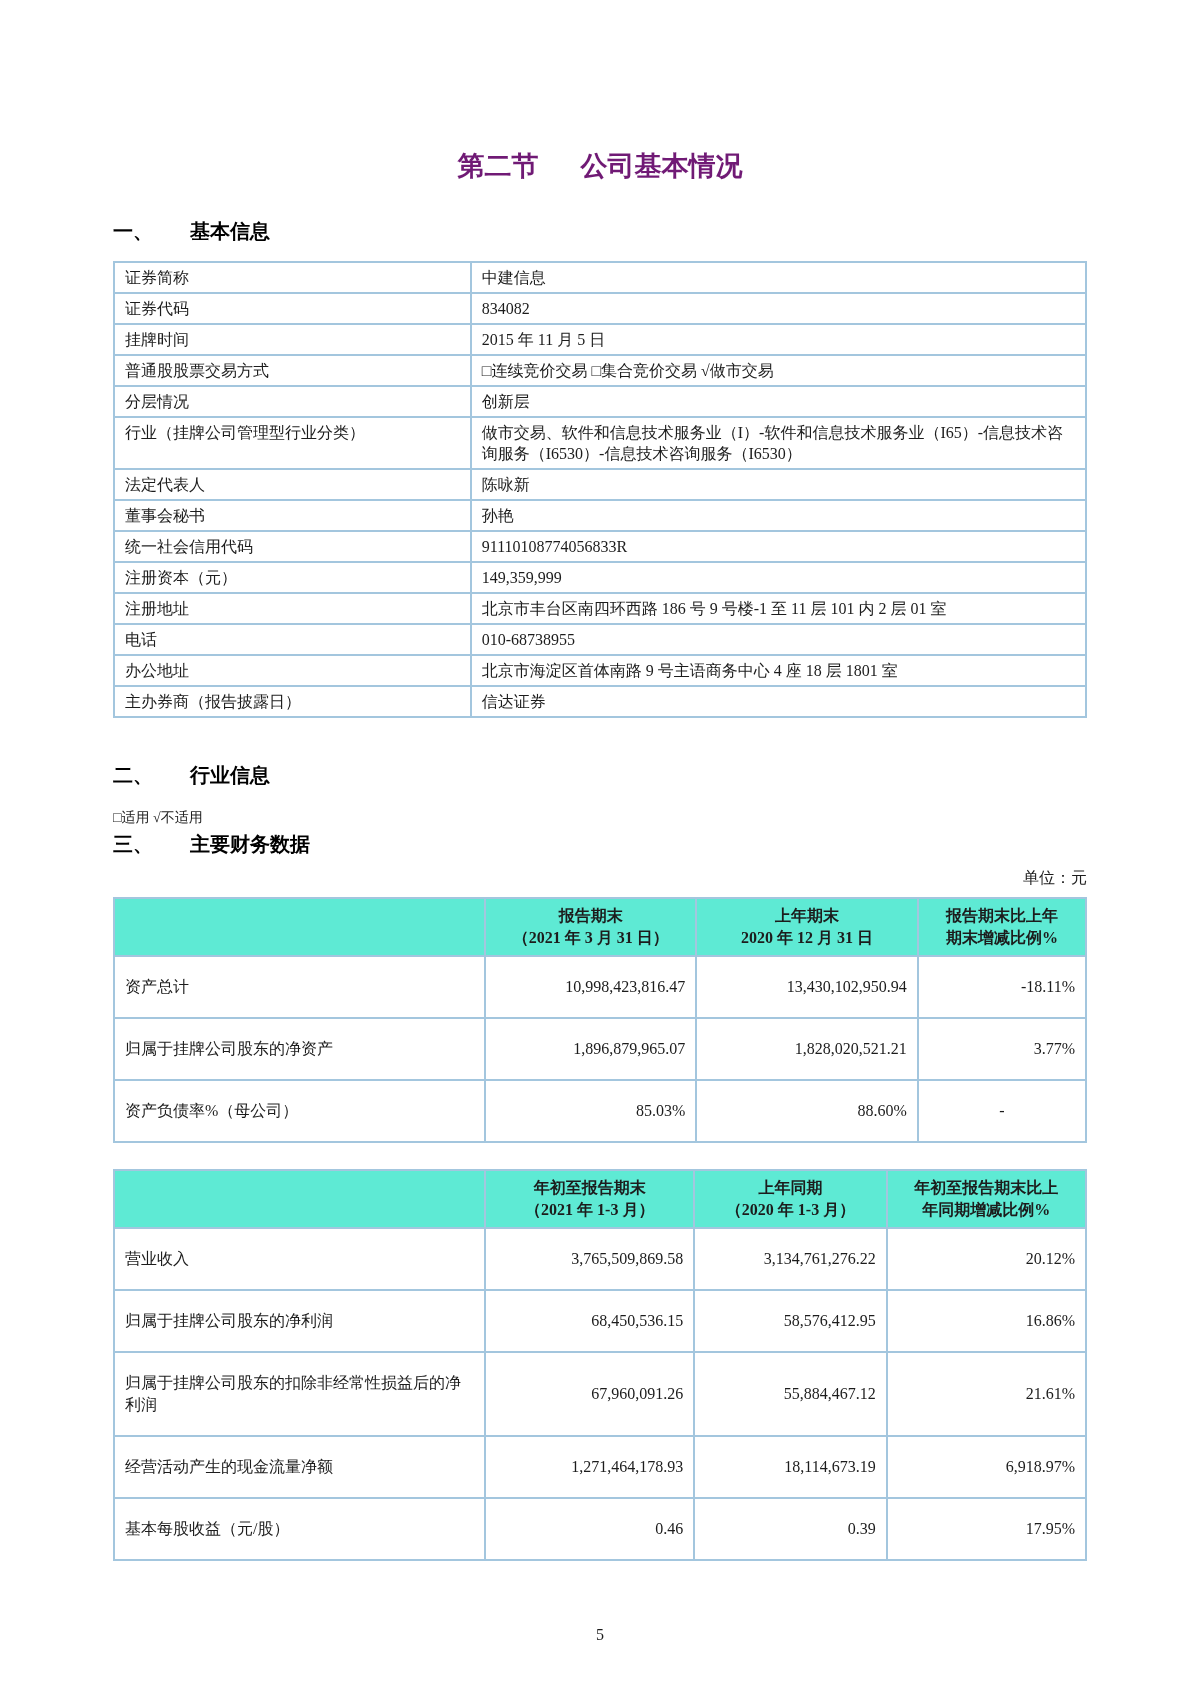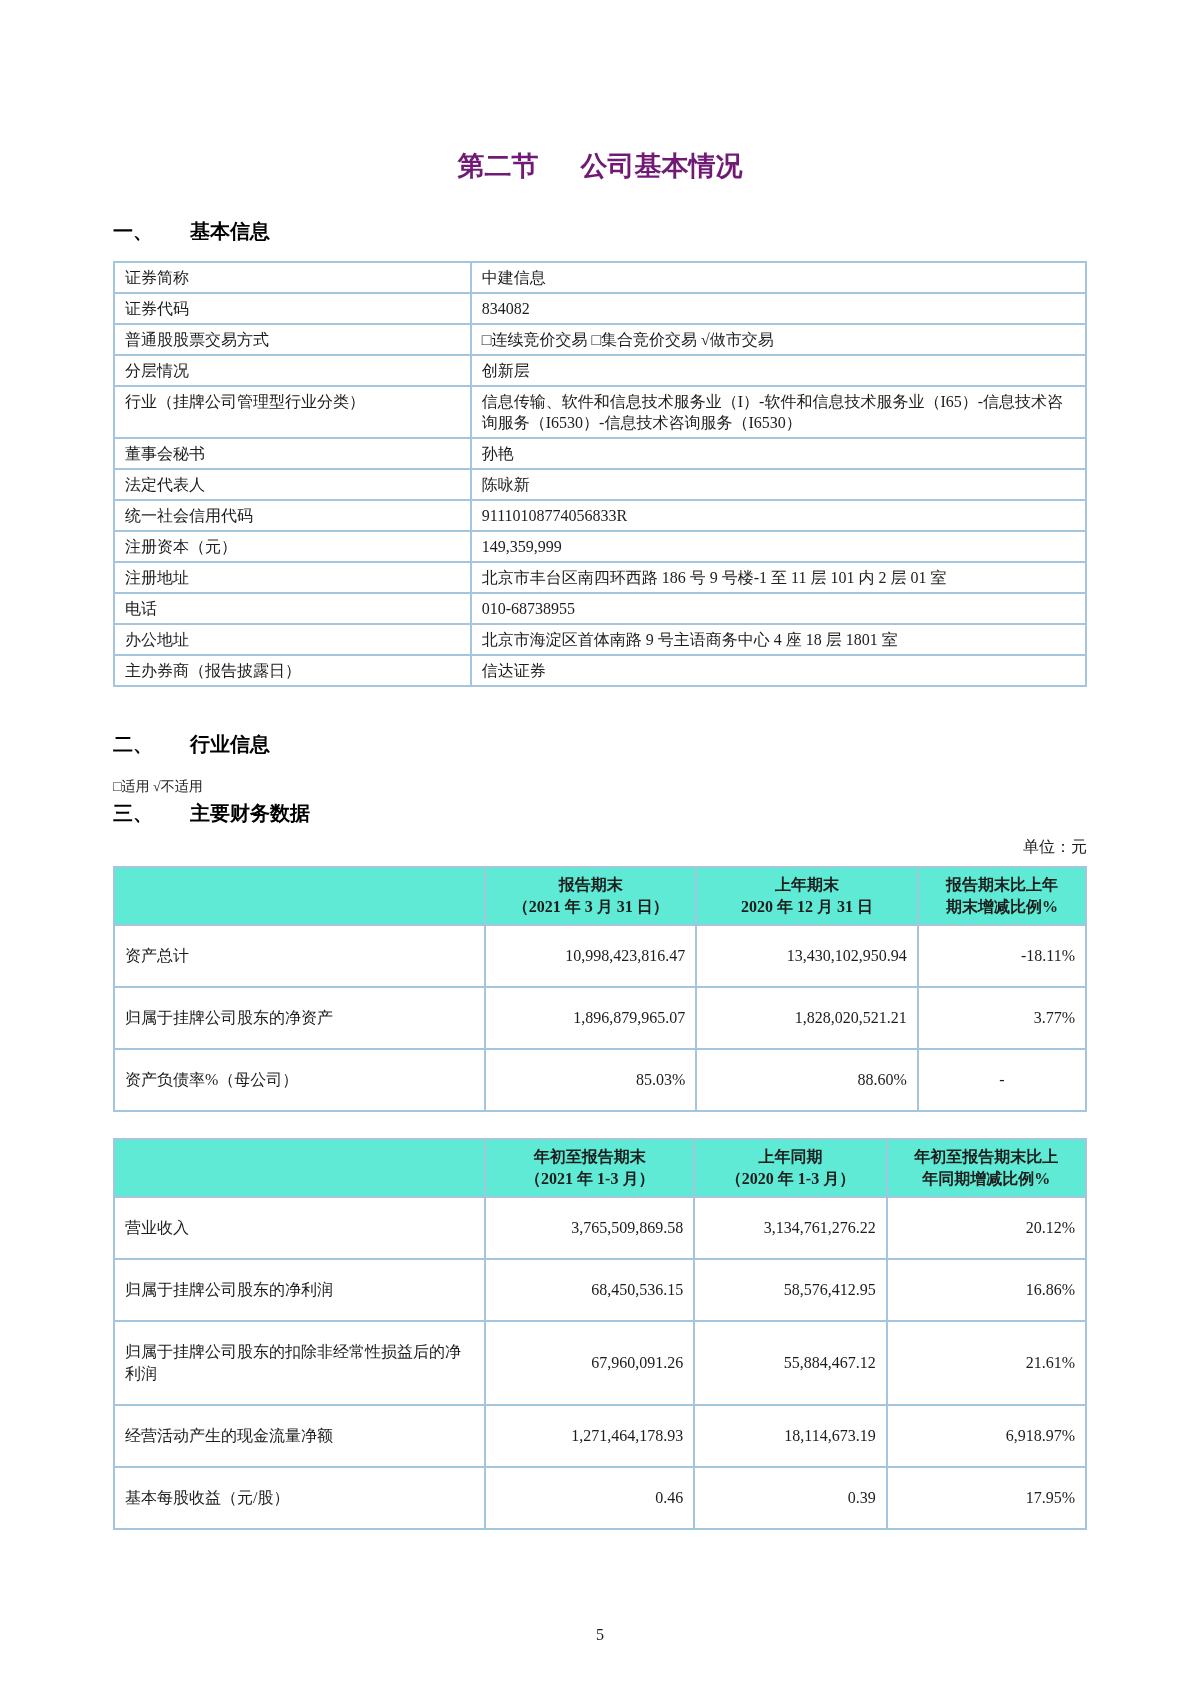--- a/index.html
+++ b/index.html
@@ -96,38 +96,42 @@
     <tbody>
       <tr>
           <td class="lbl">证券简称</td>
           <td class="lbl">中建信息</td>
         </tr>
       <tr>
           <td class="lbl">证券代码</td>
           <td class="lbl">834082</td>
         </tr>
       <tr>
+          <td class="lbl">挂牌时间</td>
+          <td class="lbl">2015 年 11 月 5 日</td>
+        </tr>
+      <tr>
           <td class="lbl">普通股股票交易方式</td>
           <td class="lbl">□连续竞价交易  □集合竞价交易  √做市交易</td>
         </tr>
       <tr>
           <td class="lbl">分层情况</td>
           <td class="lbl">创新层</td>
         </tr>
       <tr>
           <td class="lbl">行业（挂牌公司管理型行业分类）</td>
-          <td class="lbl">信息传输、软件和信息技术服务业（I）-软件和信息技术服务业（I65）-信息技术咨询服务（I6530）-信息技术咨询服务（I6530）</td>
+          <td class="lbl">做市交易、软件和信息技术服务业（I）-软件和信息技术服务业（I65）-信息技术咨询服务（I6530）-信息技术咨询服务（I6530）</td>
+        </tr>
+      <tr>
+          <td class="lbl">法定代表人</td>
+          <td class="lbl">陈咏新</td>
         </tr>
       <tr>
           <td class="lbl">董事会秘书</td>
           <td class="lbl">孙艳</td>
-        </tr>
-      <tr>
-          <td class="lbl">法定代表人</td>
-          <td class="lbl">陈咏新</td>
         </tr>
       <tr>
           <td class="lbl">统一社会信用代码</td>
           <td class="lbl">91110108774056833R</td>
         </tr>
       <tr>
           <td class="lbl">注册资本（元）</td>
           <td class="lbl">149,359,999</td>
         </tr>
       <tr>

